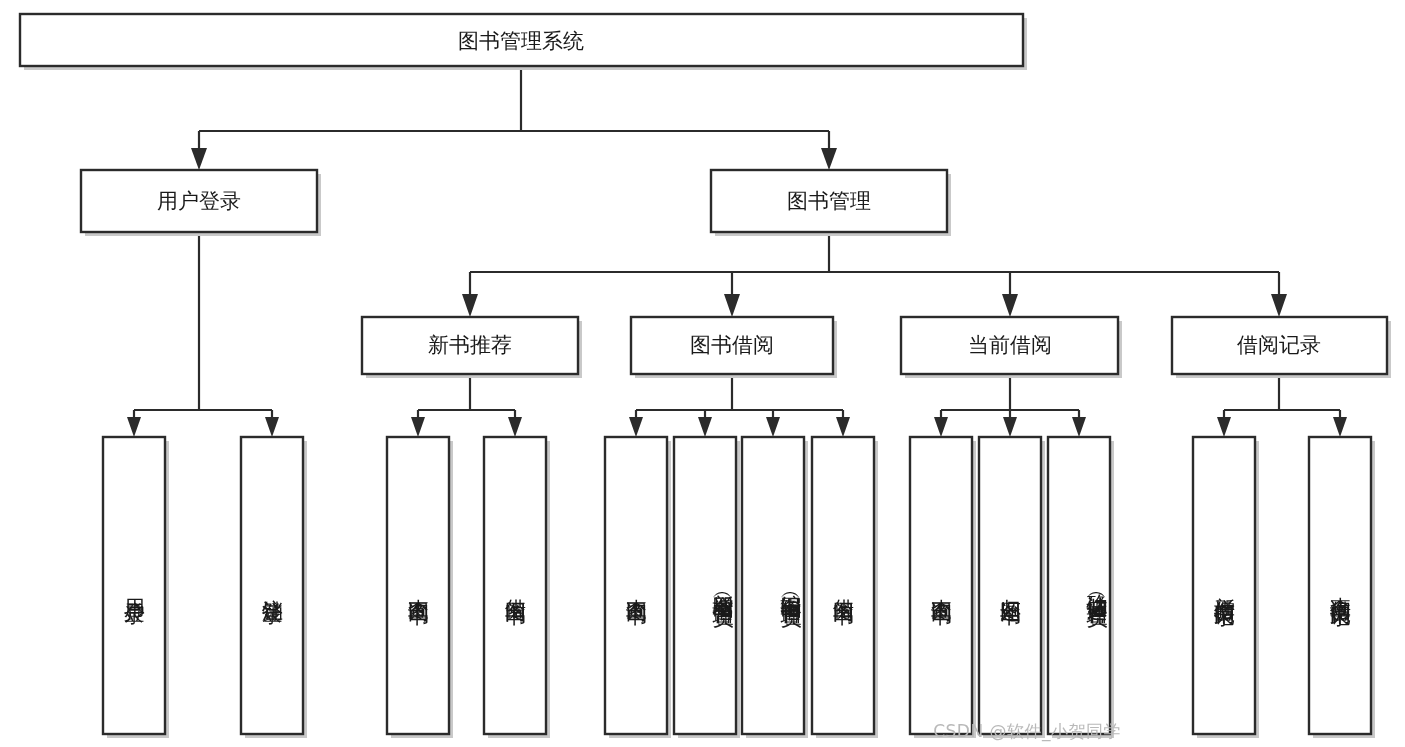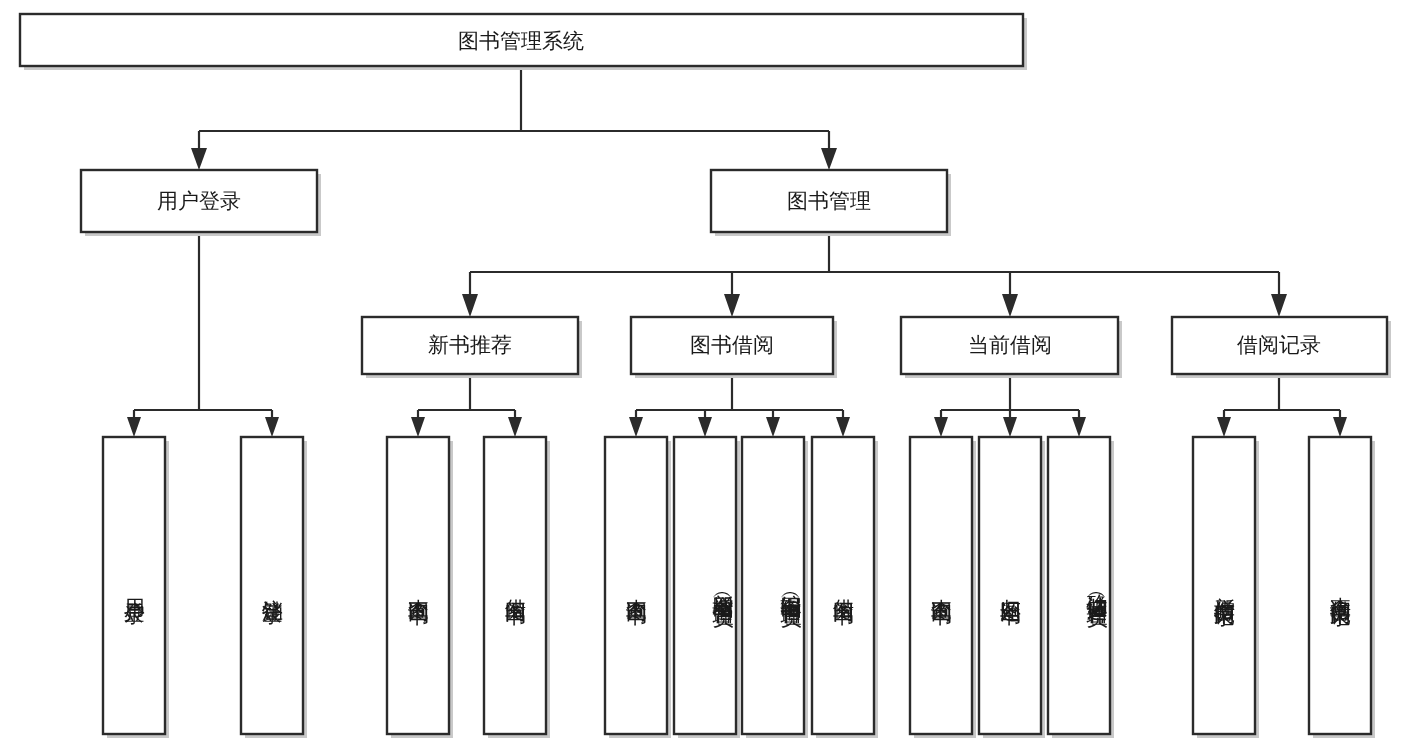--- a/index.html
+++ b/index.html
@@ -222,13 +222,14 @@
   <div class="leaf-label-wrap" style="left:742px; top:437px; width:62px; height:297px; align-items:flex-start;">编辑图书（管理员）</div>
   <div class="leaf-label-wrap" style="left:812px; top:437px; width:62px; height:297px;">借阅图书</div>
 
   <div class="leaf-label-wrap" style="left:910px; top:437px; width:62px; height:297px;">查询图书</div>
   <div class="leaf-label-wrap" style="left:979px; top:437px; width:62px; height:297px;">归还图书</div>
   <div class="leaf-label-wrap" style="left:1048px; top:437px; width:62px; height:297px; align-items:flex-start;">确认归还（管理员）</div>
 
   <div class="leaf-label-wrap" style="left:1193px; top:437px; width:62px; height:297px;">新增借阅记录</div>
   <div class="leaf-label-wrap" style="left:1309px; top:437px; width:62px; height:297px;">查询借阅记录</div>
 
+  <div class="watermark">CSDN @软件_小贺同学</div>
 </div>
 
 </body></html>

